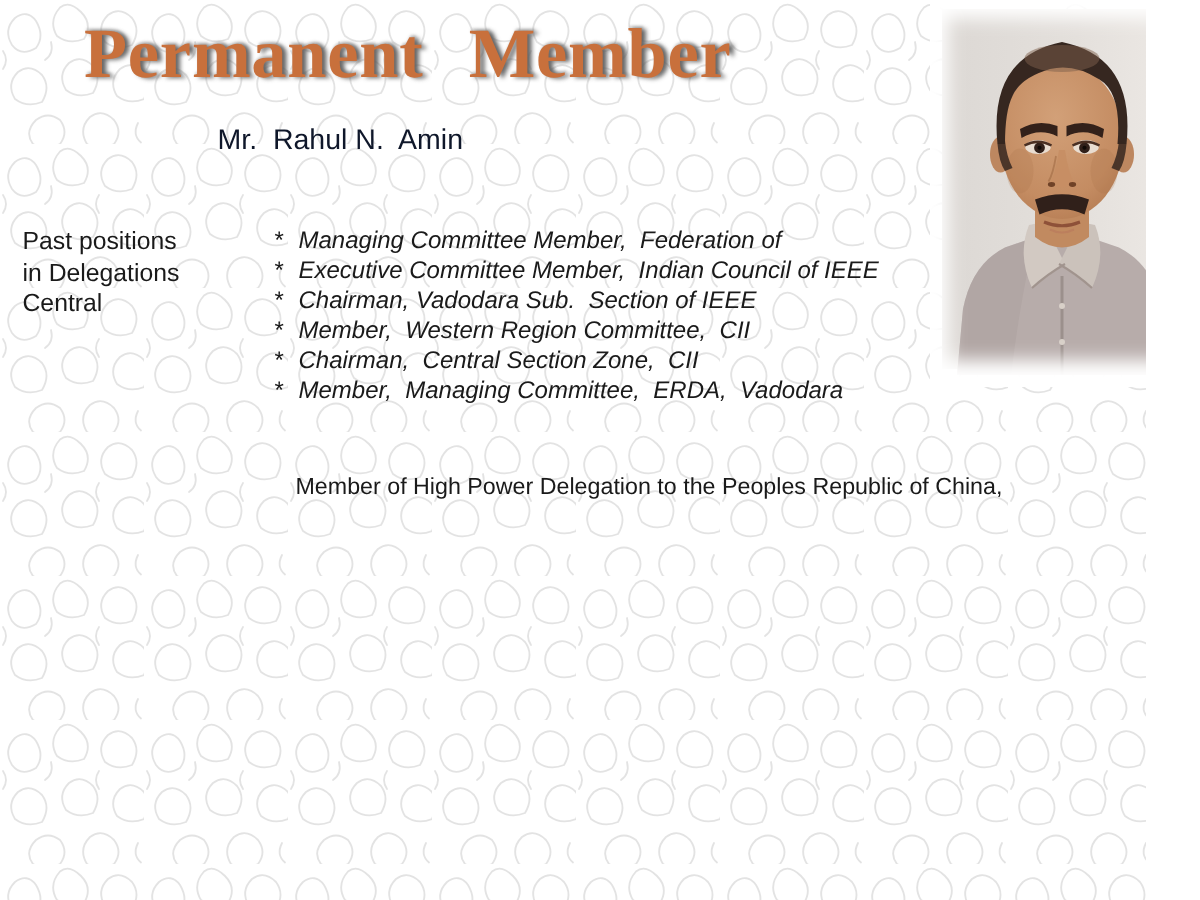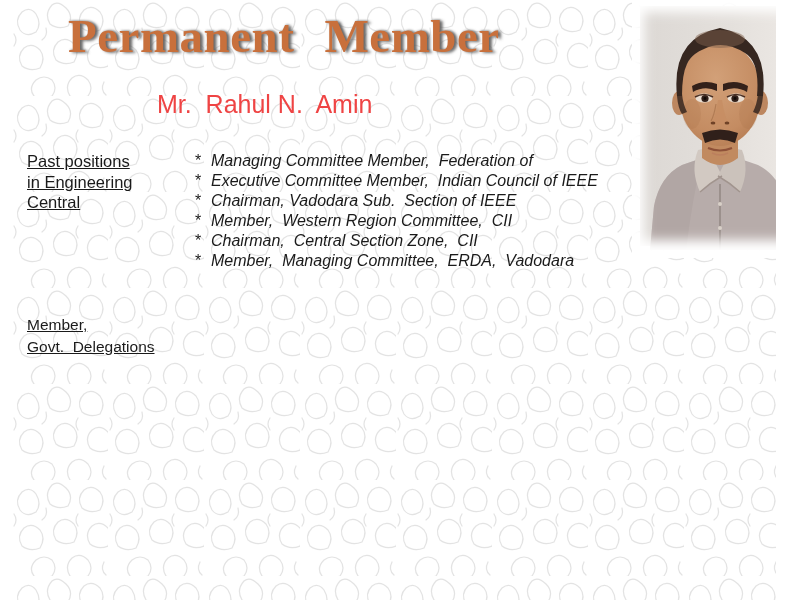--- a/index.html
+++ b/index.html
@@ -1,37 +1,37 @@
 <!DOCTYPE html>
 <html><head>
 <meta charset="utf-8">
 <style>
   html,body{margin:0;padding:0;}
   body{width:800px;height:600px;background:#ffffff;font-family:"Liberation Sans",sans-serif;}
-  .slide{position:relative;width:764px;height:600px;overflow:hidden;background:#ffffff;margin-left:12px;}
+  .slide{position:relative;width:764px;height:600px;overflow:hidden;background:#ffffff;}
   .texture{position:absolute;left:0;top:0;width:800px;height:600px;z-index:0;}
   .content{position:absolute;left:0;top:0;width:800px;height:600px;z-index:2;}
   .pre{white-space:pre;}
 
   .title{
     position:absolute;left:56px;top:10px;
     font-family:"Liberation Serif",serif;font-weight:bold;
     font-size:47px;line-height:52px;color:#C8703C;
     word-spacing:0.38em;letter-spacing:0.5px;
     text-shadow:3px 1px 3px rgba(88,88,88,0.85), 1px -1px 2px rgba(140,140,140,0.55);
   }
   .name{
-    position:absolute;left:145px;top:93px;
-    font-size:25px;line-height:23px;color:#ef4444;
+    position:absolute;left:145px;top:82px;
+    font-size:19px;line-height:23px;color:#0f172a;
   }
   .label-col{
     position:absolute;left:15px;width:165px;
     font-size:16.5px;line-height:20.5px;color:#1a1a1a;
   }
-  .label-col .ln{display:block;white-space:pre;text-decoration:underline;}
+  .label-col .ln{display:block;white-space:pre;}
   .past-label{top:151px;}
   .deleg-label{top:314px;font-size:15.5px;line-height:21.5px;}
 
   .bullets{
     position:absolute;left:183px;top:151px;
     font-size:16px;line-height:20px;color:#1a1a1a;
   }
   .item{display:flex;align-items:flex-start;}
   .ast{width:16px;flex:0 0 16px;white-space:pre;}
   .lines{flex:1;font-style:italic;}
@@ -172,21 +172,21 @@
   </svg>
 
   <div class="content">
 
     <div class="title">Permanent Member</div>
 
     <div class="name pre">Mr.  Rahul N.  Amin</div>
 
     <div class="label-col past-label">
       <span class="ln">Past positions</span>
-      <span class="ln">in Engineering</span>
+      <span class="ln">in Delegations</span>
       <span class="ln">Central</span>
     </div>
 
     <div class="bullets">
       <div class="item">
         <span class="ast">*</span>
         <span class="lines">
           <span class="ln">Managing Committee Member,  Federation of</span>
         </span>
       </div>
@@ -215,22 +215,19 @@
           </span>
       </div>
       <div class="item">
         <span class="ast">*</span>
         <span class="lines">
             <span class="ln">Member,  Managing Committee,  ERDA,  Vadodara</span>
           </span>
       </div>
     </div>
 
-    <div class="label-col deleg-label">
-      <span class="ln">Member,</span>
-      <span class="ln">Govt.  Delegations</span>
-    </div>
 
     <div class="deleg-text">
+      <span class="ln">Member of High Power Delegation to the Peoples Republic of China,</span>
     </div>
   </div>
 
 </div>
 
 </body></html>

